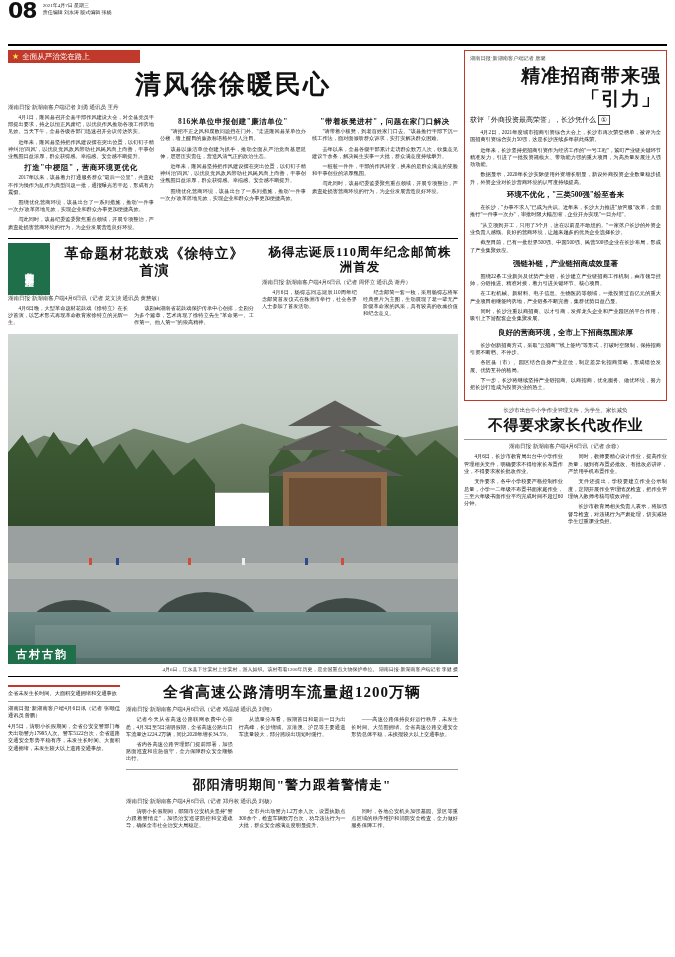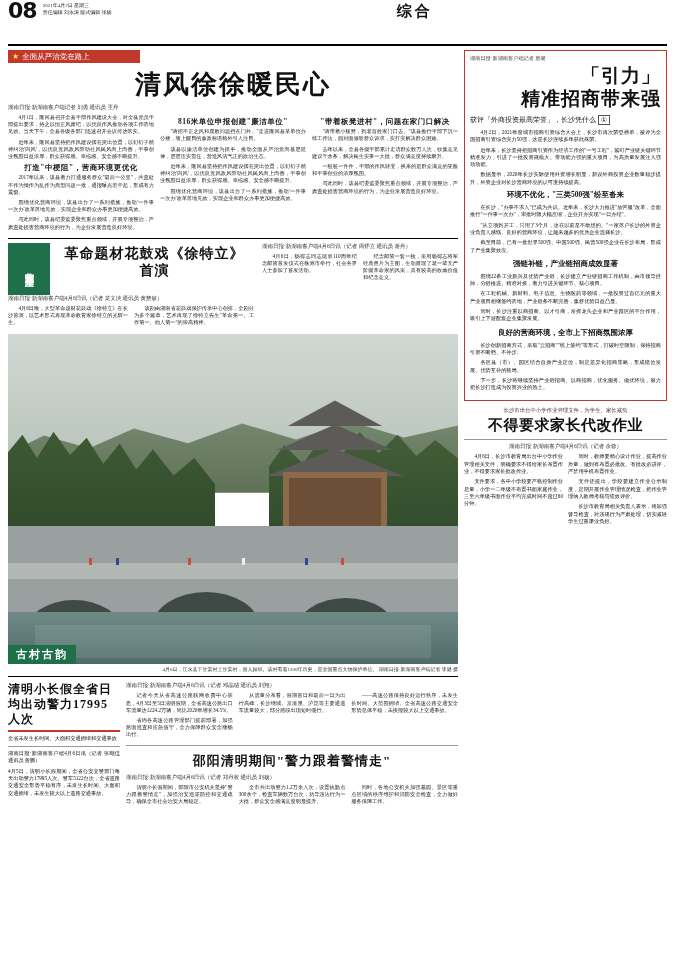--- a/index.html
+++ b/index.html
@@ -125,21 +125,20 @@
 <body>
 
 <div class="page">
 
   <div class="masthead">
     <div class="pageno">08</div>
     <div class="mast-meta">
       <div>2021年4月7日 星期三</div>
       <div>责任编辑 刘永涛 版式编辑 张杨</div>
     </div>
-    <div class="mast-center">综合</div>
   </div>
 
   <div class="body-wrap">
 
     <div class="col-left">
 
       <div class="redbar">
         <span class="star">★</span>
         <span>全面从严治党在路上</span>
       </div>
@@ -187,20 +186,21 @@
             <div class="tcol">
               <p>4月6日晚，大型革命题材花鼓戏《徐特立》在长沙首演，以艺术形式再现革命教育家徐特立的光辉一生。</p>
             </div>
             <div class="tcol">
               <p>该剧由湖南省花鼓戏保护传承中心创排，全剧分为多个篇章，艺术再现了徐特立先生"革命第一、工作第一、他人第一"的崇高精神。</p>
             </div>
           </div>
         </div>
 
         <div class="art-right">
+          <div class="h2 small">杨得志诞辰110周年纪念邮简株洲首发</div>
           <div class="byline">湖南日报·新湖南客户端4月6日讯（记者 周怀立 通讯员 谢丹）</div>
           <div class="cols3">
             <div class="tcol">
               <p>4月6日，杨得志同志诞辰110周年纪念邮简首发仪式在株洲市举行，社会各界人士参加了首发活动。</p>
             </div>
             <div class="tcol">
               <p>纪念邮简一套一枚，采用杨得志将军经典照片为主图，生动展现了老一辈无产阶级革命家的风采，具有较高的收藏价值和纪念意义。</p>
             </div>
           </div>
         </div>
@@ -233,29 +233,29 @@
           <div class="ppl" style="left:74%"></div>
         </div>
         <div class="caption-tag">古村古韵</div>
       </div>
       <div class="photo-credit">4月6日，江永县下甘棠村上甘棠村，游人如织。该村有着1200年历史，是全国重点文物保护单位。 湖南日报·新湖南客户端记者 李健 摄</div>
 
       <div class="rule"></div>
 
       <div class="bottom-left">
         <div class="teaser">
-          <div class="teaser-title">清明小长假全省日均出动警力17995人次</div>
           <div class="hr-red"></div>
           <div class="teaser-sub">全省未发生长时间、大面积交通拥堵和交通事故</div>
           <div class="rule-thin"></div>
           <div class="teaser-sub">湖南日报·新湖南客户端4月6日讯（记者 张颐佳 通讯员 曾鹏）</div>
           <div class="teaser-sub" style="margin-top:3px">4月5日，清明小长假期间，全省公安交警部门每天出动警力17995人次、警车5122台次，全省道路交通安全形势平稳有序，未发生长时间、大面积交通拥堵，未发生较大以上道路交通事故。</div>
         </div>
 
         <div class="bottom-right">
+          <div class="h3">全省高速公路清明车流量超1200万辆</div>
           <div class="byline">湖南日报·新湖南客户端4月6日讯（记者 邓晶琎 通讯员 刘翔）</div>
           <div class="cols3">
             <div class="tcol">
               <p>记者今天从省高速公路联网收费中心获悉，4月3日至5日清明假期，全省高速公路出口车流量达1224.2万辆，同比2020年增长34.5%。</p>
               <p>省内各高速公路管理部门提前部署，加强路面巡查和应急值守，全力保障群众安全顺畅出行。</p>
             </div>
             <div class="tcol">
               <p>从流量分布看，假期首日和最后一日为出行高峰，长沙绕城、京港澳、沪昆等主要通道车流量较大，部分路段出现短时缓行。</p>
             </div>
             <div class="tcol">
@@ -278,22 +278,22 @@
             </div>
           </div>
         </div>
       </div>
     </div>
 
     <div class="col-right">
 
       <div class="redbox">
         <div class="rb-kicker">湖南日报·新湖南客户端记者 唐璐</div>
+        <div class="rb-head">精准招商带来强</div>
         <div class="rb-head">「引力」</div>
-        <div class="rb-head">精准招商带来强</div>
         <div class="rb-sub">
           <span>获评「外商投资最高荣誉」，长沙凭什么</span>
           <span class="box">①</span>
         </div>
 
         <div class="rb-text">
           <p>4月2日，2021年度城市招商引资综合大会上，长沙市再次荣登榜单，被评为全国招商引资综合实力50强，这是长沙连续多年获此殊荣。</p>
           <p>近年来，长沙坚持把招商引资作为经济工作的"一号工程"，紧盯产业链关键环节精准发力，引进了一批投资规模大、带动能力强的重大项目，为高质量发展注入强劲动能。</p>
           <p>数据显示，2020年长沙实际使用外资增长明显，新设外商投资企业数量稳步提升，外资企业对长沙营商环境的认可度持续提高。</p>
         </div>

